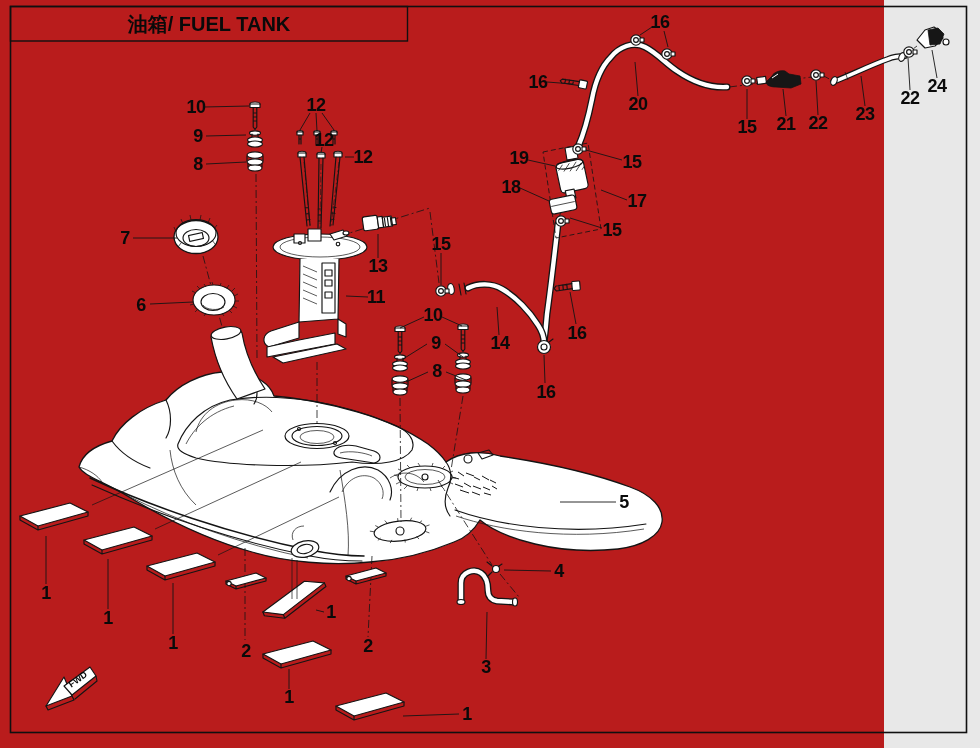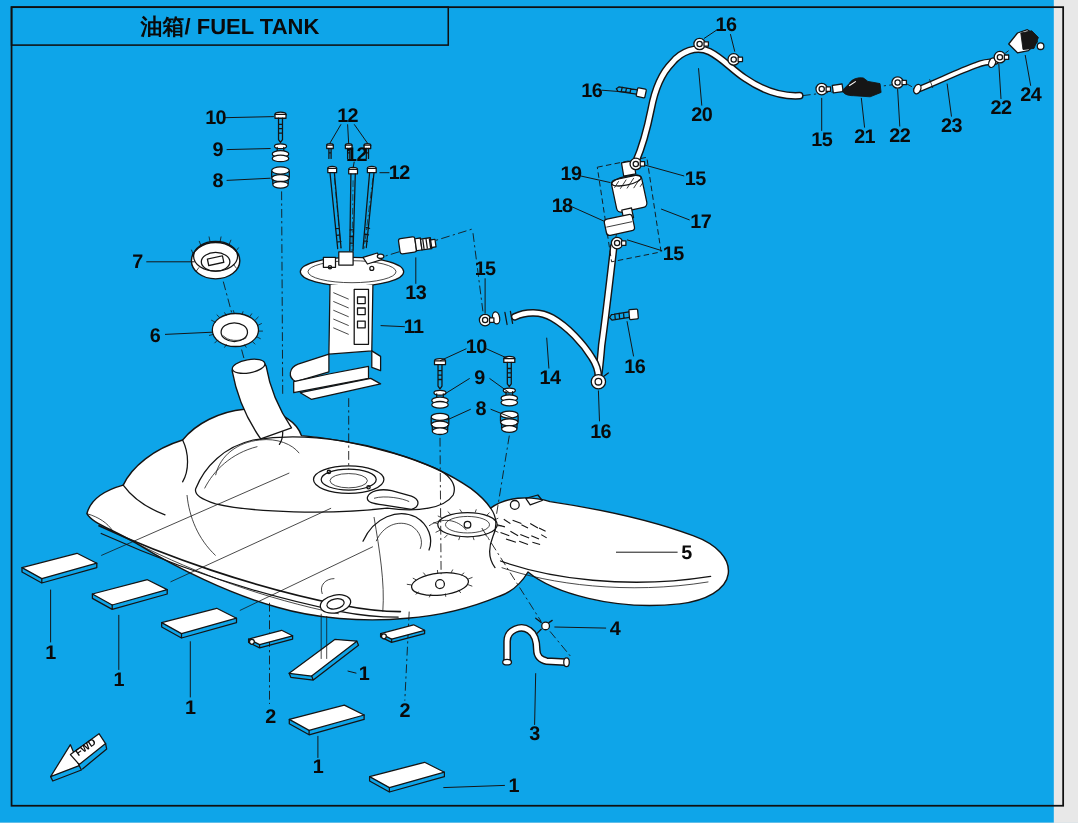--- a/index.html
+++ b/index.html
@@ -1,16 +1,16 @@
 <!DOCTYPE html>
 <html><head>
 <meta charset="utf-8">
 <style>
   html,body{margin:0;padding:0;background:#e8e8e8;}
-  .stage{width:958px;height:748px;background:#0ea5e9;position:relative;font-family:"Liberation Sans",sans-serif;}
+  .stage{width:884px;height:748px;background:#b91c1c;position:relative;font-family:"Liberation Sans",sans-serif;}
   svg{display:block;}
   .frame{fill:none;stroke:#101010;stroke-width:1.6;}
   .titlebox{fill:none;stroke:#101010;stroke-width:1.4;}
   .title-text{font:bold 20px "Liberation Sans",sans-serif;fill:#0a0a0a;text-anchor:middle;}
   .art{stroke:#141414;stroke-width:1.15;fill:none;stroke-linecap:round;stroke-linejoin:round;}
   .artf{stroke:#141414;stroke-width:1.15;fill:#ffffff;stroke-linejoin:round;}
   .thin{stroke:#141414;stroke-width:.7;fill:none;}
   .lead{stroke:#141414;stroke-width:.9;fill:none;}
   .dd{stroke:#141414;stroke-width:.8;fill:none;stroke-dasharray:8 3 2 3;}
   .dd2{stroke:#141414;stroke-width:.6;fill:none;stroke-dasharray:6 2.5 1.5 2.5;}

